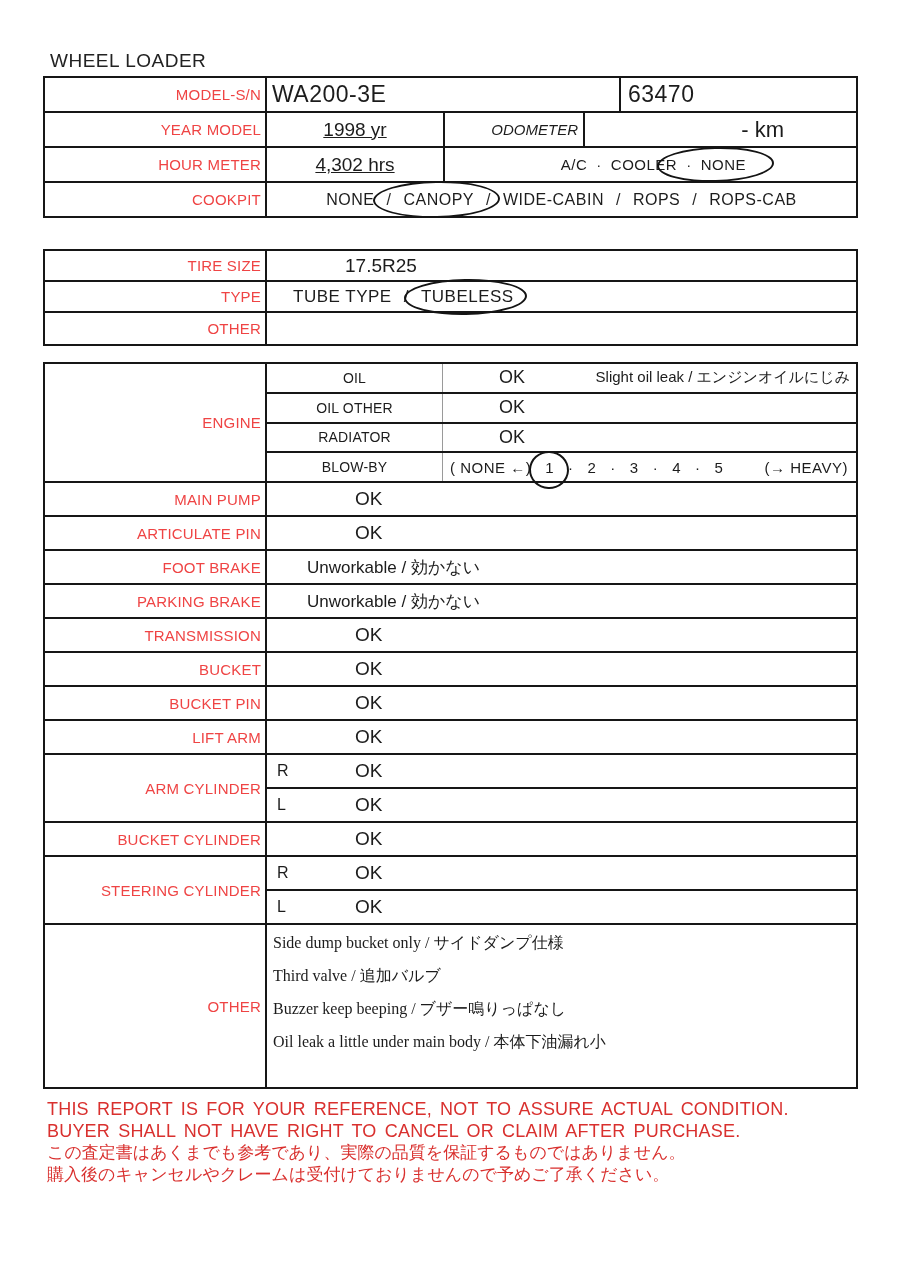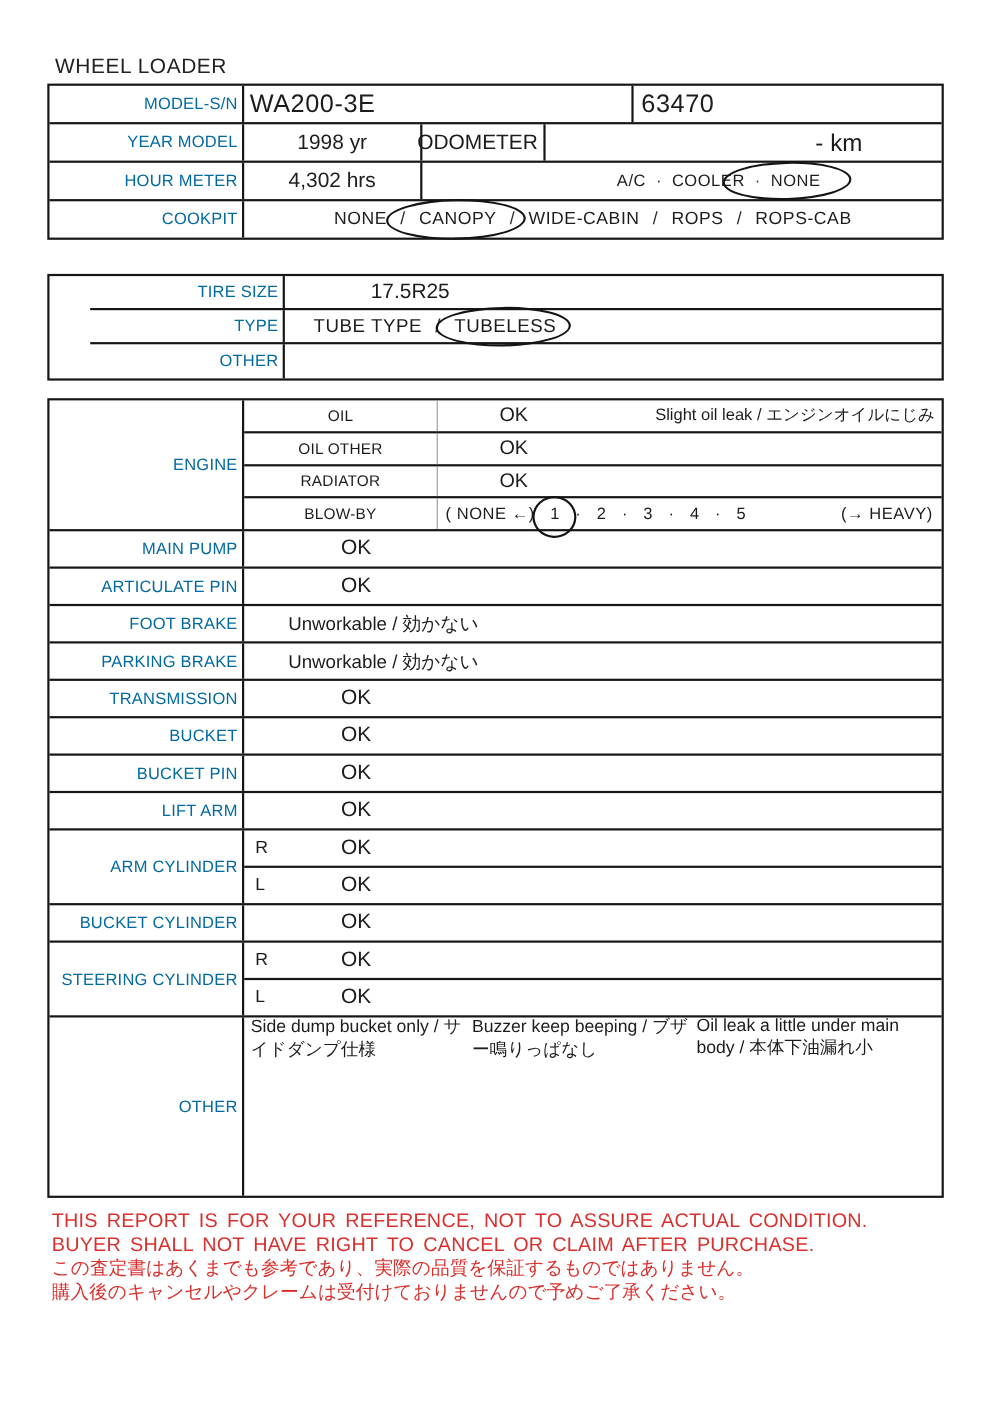--- a/index.html
+++ b/index.html
@@ -10,40 +10,40 @@
 
   .doc-title{position:absolute;left:50px;top:50px;font-size:19px;letter-spacing:0.5px;color:#222;}
 
   .tbl{position:absolute;left:43px;width:815px;border:2px solid #161616;box-sizing:border-box;background:#fff;}
   .row{display:flex;box-sizing:border-box;border-bottom:2px solid #161616;align-items:stretch;}
   .row.last{border-bottom:none;}
   .cell{box-sizing:border-box;display:flex;align-items:center;overflow:visible;}
   .br{border-right:2px solid #161616;}
   .br-thin{border-right:1px solid #9a9a9a;}
 
-  .label-cell{width:177px;justify-content:flex-end;padding-right:4px;font-size:15px;color:#0369a1;letter-spacing:0.2px;flex:none;}
+  .label-cell{width:177px;justify-content:flex-end;padding-right:4px;font-size:15px;color:#ef4444;letter-spacing:0.2px;flex:none;margin-left:45px;}
   .grow{flex:1;}
 
   
   #t1{top:76px;height:142px;}
   #t1 .row{height:35px;}
   #t1 .row.last{height:33px;}
   .big-val{font-size:23px;letter-spacing:0.5px;}
   .cell-model{width:354px;padding-left:5px;flex:none;}
   .cell-serial{padding-left:7px;}
-  .cell-midval{width:162px;justify-content:center;font-size:19px;flex:none;}
-  .cell-odolabel{width:112px;justify-content:flex-end;padding-right:5px;font-size:19px;flex:none;}
+  .cell-midval{width:178px;justify-content:center;font-size:19px;flex:none;text-decoration:underline;}
+  .cell-odolabel{width:140px;justify-content:flex-end;padding-right:5px;font-size:15px;flex:none;font-style:italic;}
   .cell-km{justify-content:flex-end;padding-right:72px;font-size:22px;}
   .cell-ac{justify-content:flex-end;padding-right:110px;font-size:15px;letter-spacing:0.5px;}
   .cell-options{justify-content:center;font-size:16px;letter-spacing:0.5px;}
   .sep-slash{margin:0 12px;color:#2a2a2a;}
   .sep-dot{margin:0 9px;color:#2a2a2a;}
 
   
-  #t2{top:249px;height:97px;padding-left:37px;}
+  #t2{top:249px;height:97px;}
   #t2 .row{height:31px;}
   .pad78{padding-left:78px;font-size:19px;}
   .cell-tiretype{padding-left:26px;font-size:17px;letter-spacing:0.5px;}
 
   
   #t3{top:362px;height:727px;}
   .band{display:flex;box-sizing:border-box;border-bottom:2px solid #161616;align-items:stretch;}
   .band.last{border-bottom:none;}
   .band-right{flex:1;display:flex;flex-direction:column;}
   .sub-row{display:flex;box-sizing:border-box;border-bottom:2px solid #161616;align-items:stretch;flex:1;}
@@ -53,21 +53,21 @@
   .eng-val{flex:1;display:flex;align-items:center;font-size:18px;}
   .eng-ok{padding-left:56px;}
   .eng-note{margin-left:auto;padding-right:6px;font-size:15px;}
   .simple{height:34px;}
   .main-val{padding-left:40px;font-size:17px;}
   .main-val.ok{padding-left:88px;font-size:19px;}
   .rl-band{height:68px;}
   .rl-label{width:88px;padding-left:10px;box-sizing:border-box;font-size:16px;flex:none;display:flex;align-items:center;}
   .rl-val{font-size:19px;}
   .other-band{height:162px;}
-  .other-lines{flex:1;display:flex;flex-direction:row;padding-top:2px;}
+  .other-lines{flex:1;display:flex;flex-direction:column;padding-top:2px;font-family:Liberation Serif, serif;}
   .other-line{height:33px;display:flex;align-items:center;padding-left:6px;font-size:16px;}
 
   
   .blow-row{padding-left:7px;font-size:15px;letter-spacing:0.5px;display:flex;align-items:center;flex:1;}
   .blow-num{margin:0;}
   .blow-dot{margin:0 14px;}
   .blow-right{margin-left:auto;padding-right:8px;}
 
   
   .circled{position:relative;display:inline-flex;align-items:center;}
@@ -291,20 +291,21 @@
               <span class="rl-val ok">OK</span>
             </div>
         </div>
       </div>
     </div>
 
     <div class="band other-band last">
       <div class="cell label-cell br">OTHER</div>
       <div class="other-lines">
         <div class="other-line">Side dump bucket only / サイドダンプ仕様</div>
+        <div class="other-line">Third valve / 追加バルブ</div>
         <div class="other-line">Buzzer keep beeping / ブザー鳴りっぱなし</div>
         <div class="other-line">Oil leak a little under main body / 本体下油漏れ小</div>
       </div>
     </div>
   </div>
 
   <div class="footer">
     <div class="en">THIS REPORT IS FOR YOUR REFERENCE, NOT TO ASSURE ACTUAL CONDITION.</div>
     <div class="en">BUYER SHALL NOT HAVE RIGHT TO CANCEL OR CLAIM AFTER PURCHASE.</div>
     <div class="jp">この査定書はあくまでも参考であり、実際の品質を保証するものではありません。</div>

